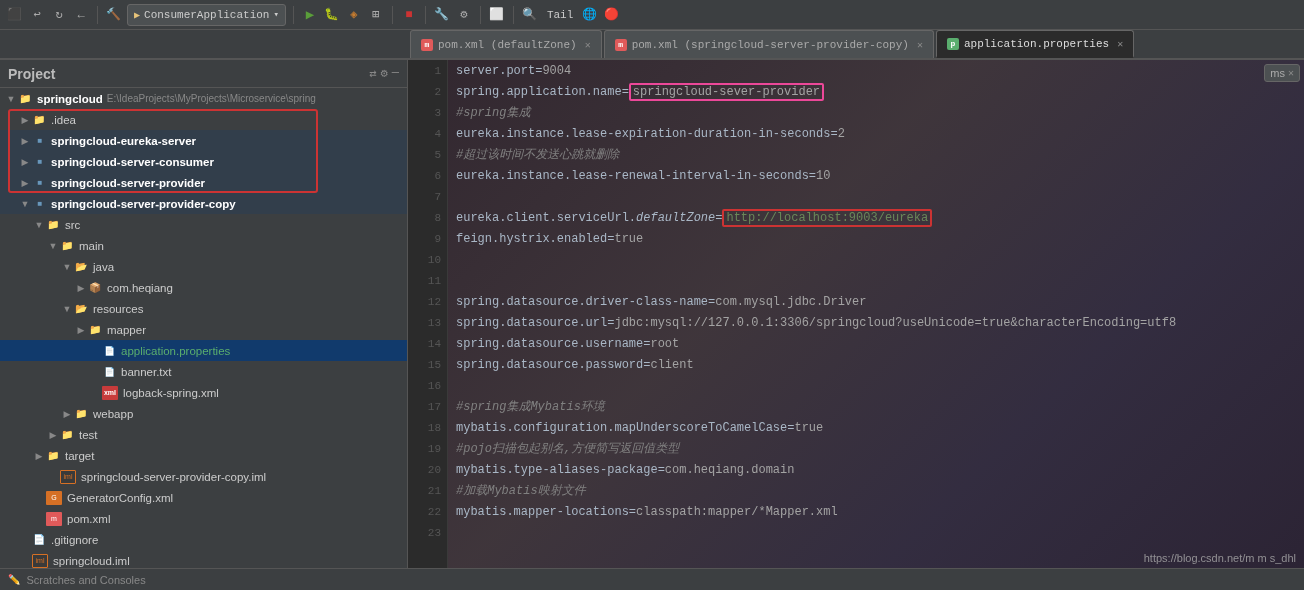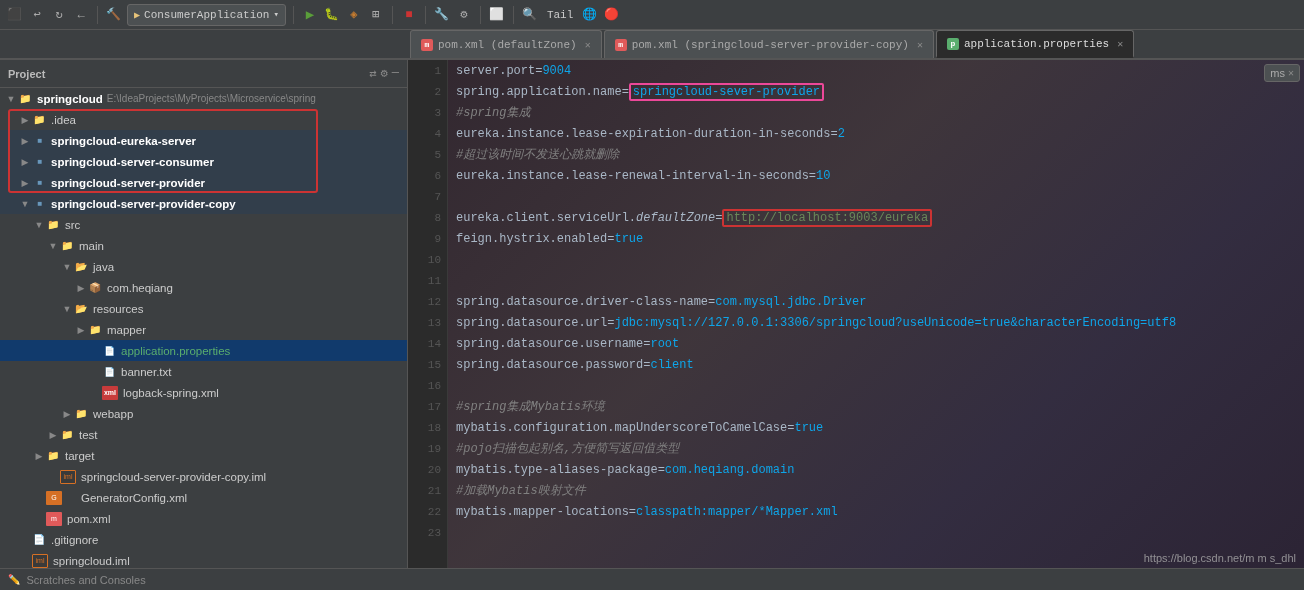--- a/index.html
+++ b/index.html
@@ -119,21 +119,21 @@
     .sidebar-header {
       height: 28px;
       background: #3c3f41;
       display: flex;
       align-items: center;
       padding: 0 8px;
       justify-content: space-between;
       border-bottom: 1px solid #555;
     }
     .sidebar-title {
-      font-size: 11px;
+      font-size: 14px;
       color: #bbb;
       font-family: Arial, sans-serif;
       font-weight: bold;
     }
     .sidebar-actions {
       display: flex;
       gap: 4px;
       color: #888;
       font-size: 12px;
     }
@@ -240,21 +240,21 @@
     .code-line {
       height: 21px;
       display: flex;
       align-items: center;
       font-size: 12px;
       font-family: 'Courier New', Courier, monospace;
       white-space: nowrap;
     }
     .c-default { color: #a9b7c6; }
     .c-key { color: #a9b7c6; }
-    .c-value { color: #0ea5e9; }
+    .c-value { color: #a3a3a3; }
     .c-comment { color: #808080; font-style: italic; }
     .c-italic { font-style: italic; }
     .c-highlight-box {
       border: 2px solid #ec4899;
       border-radius: 2px;
       display: inline-block;
       padding: 0 2px;
     }
     .c-url-box {
       border: 2px solid #cc3333;
@@ -532,21 +532,21 @@
           <span class="tree-indent" style="width:46px;"></span>
           <span class="tree-arrow" style="visibility:hidden;">▶</span>
           <span class="tree-icon" style="color:#d67025; font-size:7px; background:#3a3a3a; border:1px solid #d67025; padding:0 2px; border-radius:1px;">iml</span>
           <span class="tree-label" style="margin-left:2px;">springcloud-server-provider-copy.iml</span>
         </div>
 
         <div class="tree-item">
           <span class="tree-indent" style="width:32px;"></span>
           <span class="tree-arrow" style="visibility:hidden;">▶</span>
           <span class="tree-icon" style="color:#fff; font-size:7px; background:#d67025; padding:0 2px; border-radius:1px;">G</span>
-          <span class="tree-label" style="margin-left:16px;">GeneratorConfig.xml</span>
+          <span class="tree-label" style="margin-left:2px;">GeneratorConfig.xml</span>
         </div>
 
         <div class="tree-item">
           <span class="tree-indent" style="width:32px;"></span>
           <span class="tree-arrow" style="visibility:hidden;">▶</span>
           <span class="tree-icon" style="color:#fff; font-size:7px; background:#e05a5a; padding:0 2px; border-radius:1px;">m</span>
           <span class="tree-label" style="margin-left:2px;">pom.xml</span>
         </div>
 
         <div class="tree-item">

